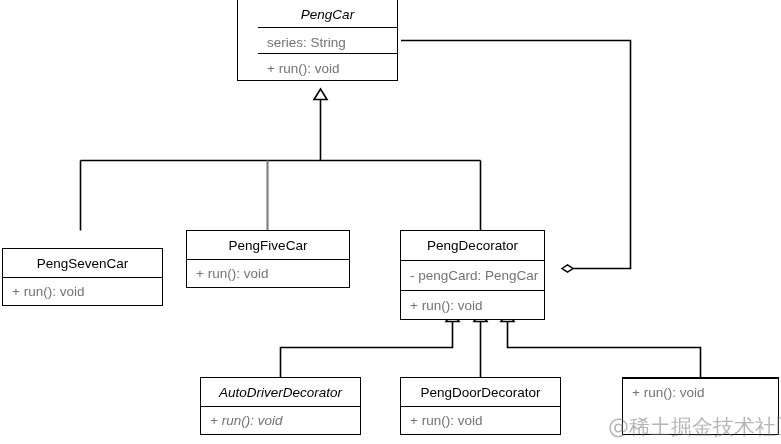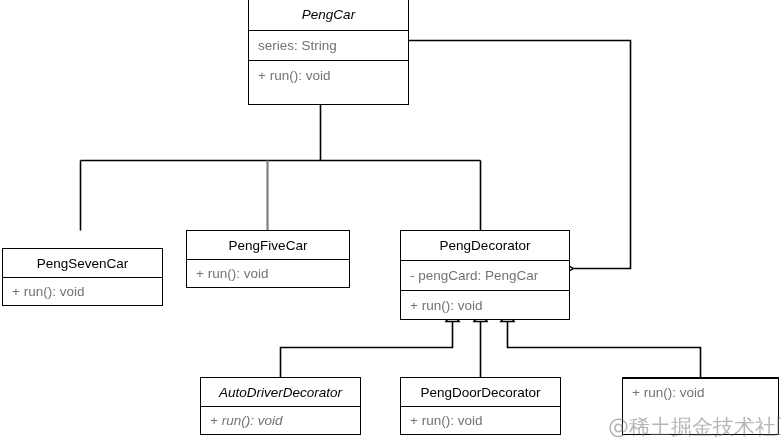--- a/index.html
+++ b/index.html
@@ -117,37 +117,37 @@
 
       <path d="M480.5 321 L480.5 377.5" stroke="#000000" stroke-width="1.6" fill="none"></path>
       <path d="M480.5 311 L487 321.5 L474 321.5 Z" fill="#ffffff" stroke="#000000" stroke-width="1.6" stroke-linejoin="miter"></path>
 
       <path d="M507.5 321 L507.5 347.5 L700.5 347.5 L700.5 377.5" stroke="#000000" stroke-width="1.6" fill="none"></path>
       <path d="M507.5 311 L514 321.5 L501 321.5 Z" fill="#ffffff" stroke="#000000" stroke-width="1.6" stroke-linejoin="miter"></path>
     </g>
 
   </svg>
 
-  <div class="uml-class" style="left:248px; top:-1px; width:161px; height:106px;">
+  <div class="uml-class" style="left:237px; top:-1px; width:161px; height:82px;padding-left:20px;">
     <div class="uml-name abstract">PengCar</div>
     <div class="uml-compartment">series: String</div>
     <div class="uml-compartment">+ run(): void</div>
   </div>
 
   <div class="uml-class" style="left:2px; top:230px; width:161px; height:58px;margin-top:18px;">
     <div class="uml-name">PengSevenCar</div>
     <div class="uml-compartment slim">+ run(): void</div>
   </div>
 
   <div class="uml-class" style="left:186px; top:230px; width:164px; height:58px;">
     <div class="uml-name">PengFiveCar</div>
     <div class="uml-compartment slim">+ run(): void</div>
   </div>
 
-  <div class="uml-class" style="left:400px; top:230px; width:170px; height:90px;">
+  <div class="uml-class" style="left:400px; top:230px; width:145px; height:90px;">
     <div class="uml-name">PengDecorator</div>
     <div class="uml-compartment">- pengCard: PengCar</div>
     <div class="uml-compartment">+ run(): void</div>
   </div>
 
   <div class="uml-class" style="left:200px; top:377px; width:161px; height:58px;font-style:italic;">
     <div class="uml-name">AutoDriverDecorator</div>
     <div class="uml-compartment slim">+ run(): void</div>
   </div>
 

